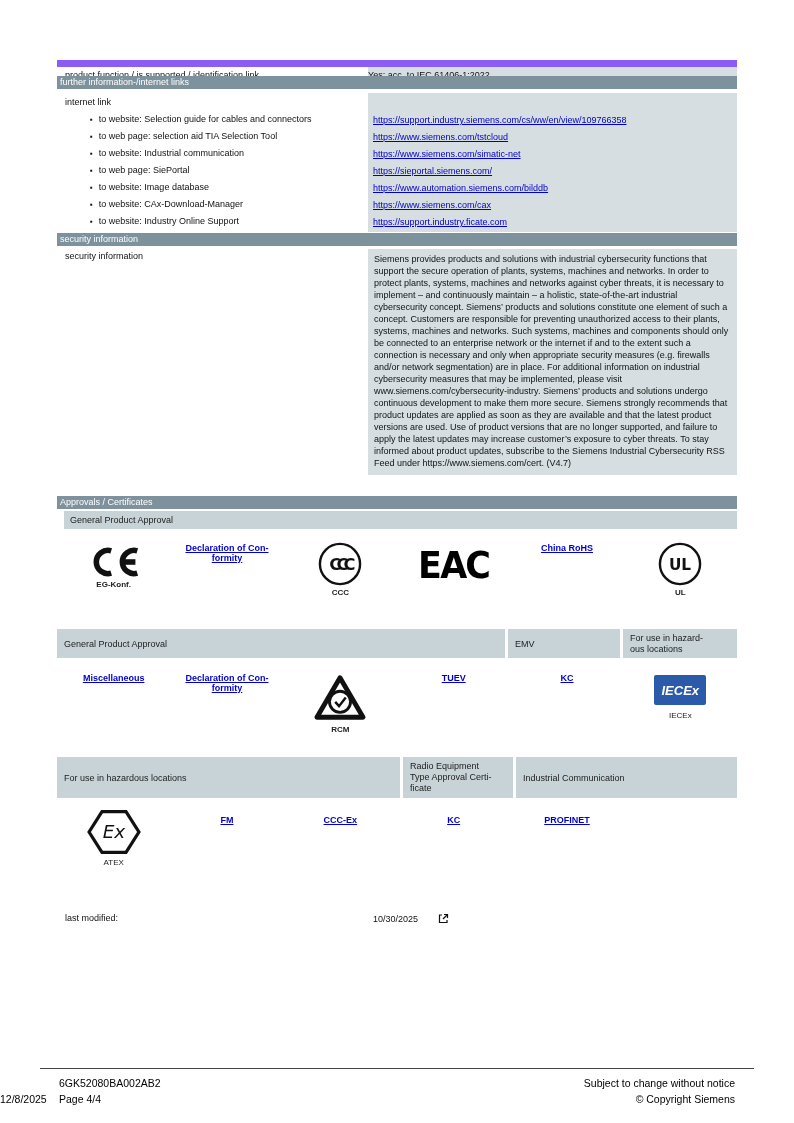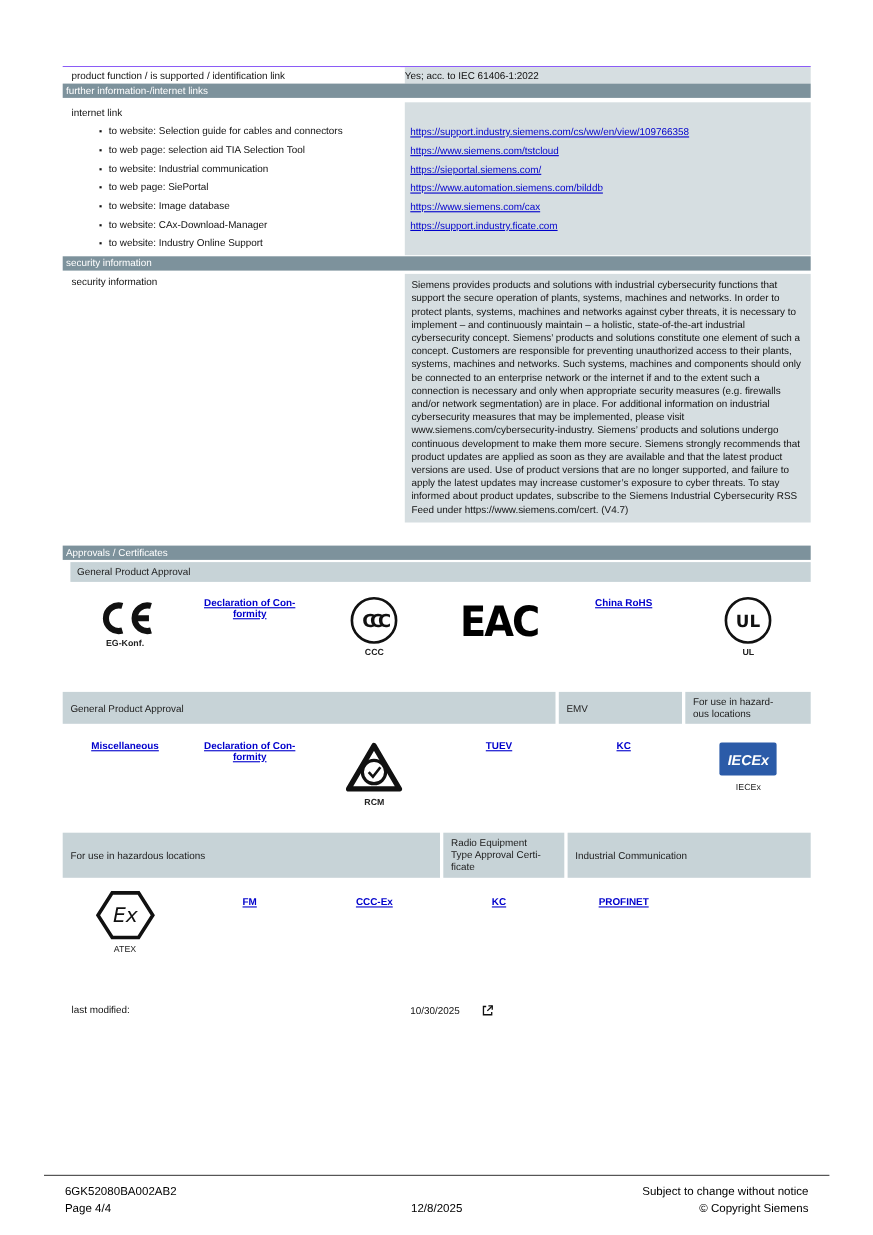--- a/index.html
+++ b/index.html
@@ -1,20 +1,20 @@
 <!DOCTYPE html>
 <html><head>
 <meta charset="utf-8">
 <style>
   html,body{margin:0;padding:0;background:#ffffff;}
   .page{position:relative;width:794px;height:1123px;background:#ffffff;overflow:hidden;
         font-family:"Liberation Sans","DejaVu Sans",sans-serif;font-size:9px;color:#111;}
   .abs{position:absolute;}
   
-  .row-top{position:absolute;display:flex;gap:4px;border-top:1px solid #8b5cf6;}
+  .row-top{position:absolute;display:flex;gap:4px;border-top:7px solid #8b5cf6;}
   .cell-label{width:307px;box-sizing:border-box;padding:3px 0 0 8px;background:#fff;}
   .cell-value{flex:1;background:#d6dee1;box-sizing:border-box;padding:3px 0 0 0;}
   
   .secbar{position:absolute;height:13px;line-height:13px;background:#7d929c;color:#ffffff;
           padding-left:3px;box-sizing:border-box;}
   
   .sub-label{height:17px;line-height:17px;padding-left:8px;}
   .li-row{height:17px;line-height:17px;padding-left:33px;display:flex;align-items:center;gap:6px;}
   .bullet{font-size:8px;line-height:17px;}
   .url-block{position:absolute;background:#d6dee1;box-sizing:border-box;padding:19px 0 0 5px;}
@@ -87,20 +87,21 @@
       </div>
     <div class="li-row">
         <span class="bullet">▪</span>
         <span>to website: Industry Online Support</span>
       </div>
   </div>
 
   <div class="url-block" style="left:368px;top:93px;width:369px;height:139px">
     <div class="url-line"><a class="url">https://support.industry.siemens.com/cs/ww/en/view/109766358</a></div>
     <div class="url-line"><a class="url">https://www.siemens.com/tstcloud</a></div>
+    <div class="url-line"><a class="url">https://www.siemens.com/simatic-net</a></div>
     <div class="url-line"><a class="url">https://sieportal.siemens.com/</a></div>
     <div class="url-line"><a class="url">https://www.automation.siemens.com/bilddb</a></div>
     <div class="url-line"><a class="url">https://www.siemens.com/cax</a></div>
     <div class="url-line"><a class="url">https://support.industry.ficate.com</a></div>
   </div>
 
   <div class="secbar" style="left:57px;top:233px;width:680px">
     <span>security information</span>
   </div>
 
@@ -218,17 +219,17 @@
     <svg width="11" height="11" viewBox="0 0 11 11">
       <path d="M4 2 H1.5 V9.5 H9 V7" fill="none" stroke="#111" stroke-width="1.2"></path>
       <path d="M6 1.5 H9.5 V5" fill="none" stroke="#111" stroke-width="1.2"></path>
       <path d="M9.5 1.5 L5 6" stroke="#111" stroke-width="1.2"></path>
     </svg>
   </div>
 
   <div class="footer-line" style="left:40px;top:1068px;width:714px"></div>
   <div class="f-txt" style="left:59px;top:1077px">6GK52080BA002AB2</div>
   <div class="f-txt" style="left:59px;top:1093px">Page 4/4</div>
-  <div class="f-txt" style="left:0;top:1093px;width:794px;text-align:center">12/8/2025</div>
+  <div class="f-txt" style="left:0;top:1093px;width:794px;text-align:left">12/8/2025</div>
   <div class="f-txt f-right" style="left:400px;top:1077px;width:335px">Subject to change without notice</div>
   <div class="f-txt f-right" style="left:400px;top:1093px;width:335px">© Copyright Siemens</div>
 
 </div>
 
 </body></html>

